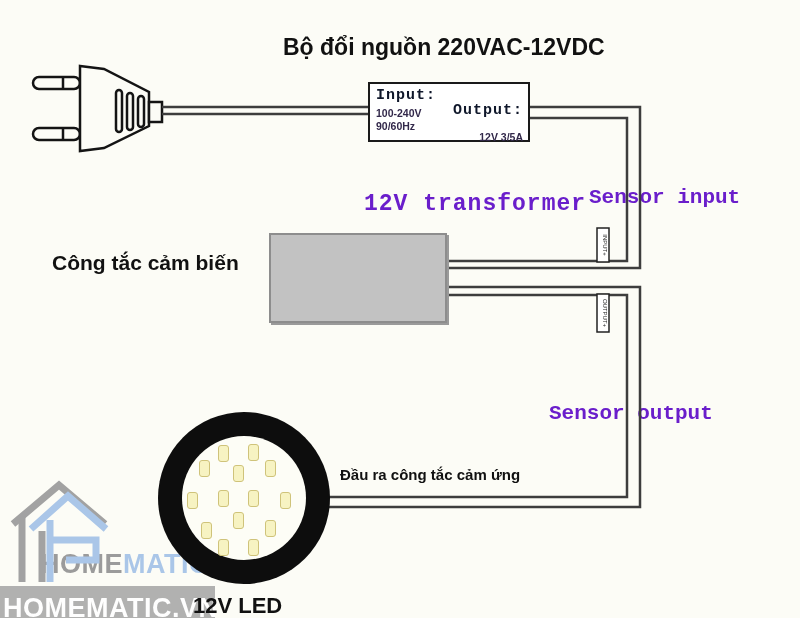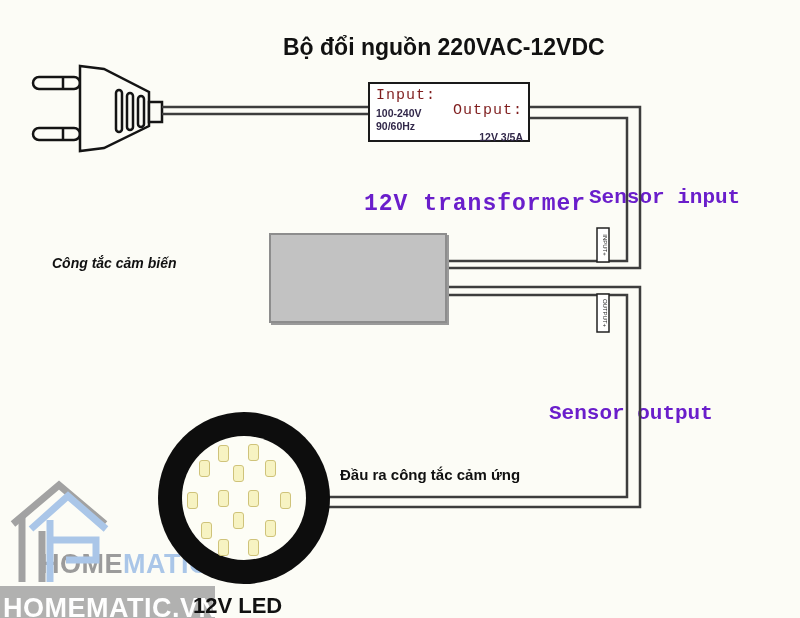--- a/index.html
+++ b/index.html
@@ -30,39 +30,39 @@
   .mono-label{
     font-family:"Liberation Mono","DejaVu Sans Mono",monospace;
     font-weight:700;color:var(--accent);
     white-space:nowrap;z-index:1;
   }
   .transformer-caption{left:364px;top:150px;font-size:23px;letter-spacing:1px;margin-top:41px;}
   .sensor-input-label{left:589px;top:186px;font-size:21px;}
   .sensor-output-label{left:549px;top:402px;font-size:21px;}
 
   .black-label{font-weight:bold;color:#111;white-space:nowrap;z-index:5;}
-  .sensor-box-label{left:52px;top:250px;font-size:14px;line-height:26px;font-style:italic;}
+  .sensor-box-label{left:52px;top:250px;font-size:21px;line-height:26px;}
   .output-caption{left:340px;top:466px;font-size:15px;}
   .led-caption{left:193px;top:593px;font-size:22px;z-index:7;}
 
   
   .diagram-svg{left:0;top:0;z-index:2;pointer-events:none;}
 
   
   .transformer-box{
     left:368px;top:82px;width:162px;height:60px;
     background:#fff;border:2px solid #1a1a1a;z-index:3;
     display:flex;justify-content:space-between;
     padding:3px 5px 3px 6px;
   }
   .transformer-box .col{display:flex;flex-direction:column;}
   .transformer-box .col.right{align-items:flex-end;margin-top:15px;}
   .tf-head{
     font-family:"Liberation Mono","DejaVu Sans Mono",monospace;
-    font-weight:400;font-size:15px;color:#7f1d1d;letter-spacing:1px;
+    font-weight:700;font-size:15px;color:#0f172a;letter-spacing:1px;
   }
   .tf-spec{
     font-size:10.5px;font-weight:bold;color:#32284a;line-height:13px;
     margin-top:3px;
   }
   .tf-spec.out{margin-top:12px;}
 
   
   .sensor-box{
     left:269px;top:233px;width:178px;height:90px;

